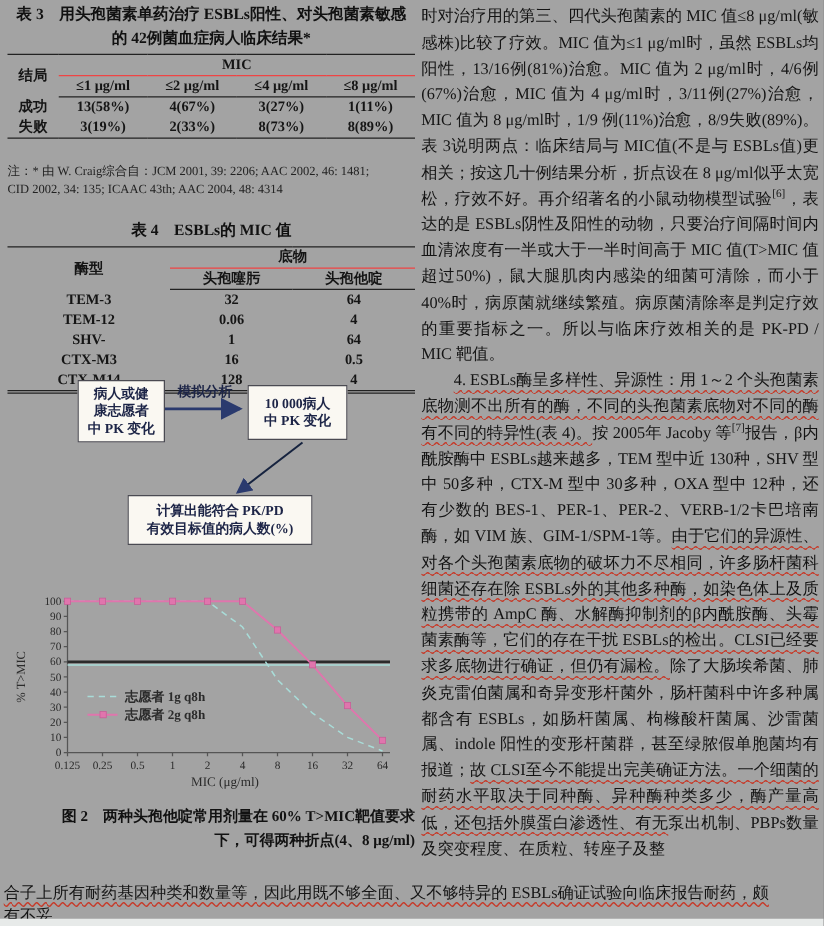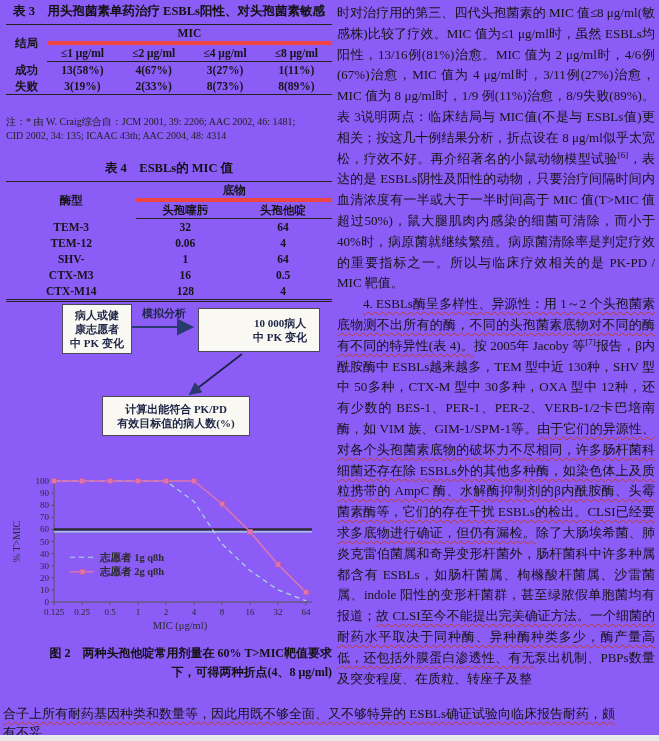--- a/index.html
+++ b/index.html
@@ -1,29 +1,29 @@
 <!DOCTYPE html>
 <html><head>
 <meta charset="utf-8">
 <style>
   html,body{margin:0;padding:0;background:#888;}
   .page{
     position:relative;width:659px;height:741px;margin:0 auto;
-    background:#8b5cf6;overflow:hidden;
+    background:#a3a3a3;overflow:hidden;
     font-family:"Liberation Serif","DejaVu Serif",serif;color:#1c1c1c;
   }
   
   .left-col{position:absolute;left:6px;top:2px;width:326px;}
   .tbl-title{ text-align:center;font-weight:bold;font-size:12.5px;line-height:19px;color:#111;}
   .s-table{border-collapse:collapse;width:100%;font-size:11.5px;margin-top:3px;}
   .s-table th,.s-table td{padding:1px 2px;text-align:center;font-weight:bold;color:#151515;line-height:14px;}
   .s-table{border-top:1.6px solid #222;}
   .t3{border-bottom:1.6px solid #222;}
   .t4{border-bottom:3px double #222;}
-  .grp{border-bottom:4px solid #ef4444;}
+  .grp{border-bottom:1px solid #ef4444;}
   .hdr-row th{border-bottom:1.2px solid #222;}
   .note{font-size:10px;line-height:14px;margin-top:20px;color:#222;}
   
   .fig1{position:absolute;left:6px;top:300px;width:326px;height:168px;}
   .fbox{position:absolute;border:1.5px solid #4a4a52;background:#faf8f2;
         color:#1d2547;font-weight:bold;font-size:11px;line-height:14px;
         display:flex;flex-direction:column;align-items:center;justify-content:center;text-align:center;}
   .arrow-label{position:absolute;left:126px;top:6px;width:64px;text-align:center;
         font-size:11px;font-weight:bold;color:#1d2547;}
   .fig-caption{position:absolute;left:0;width:100%;text-align:center;
@@ -48,20 +48,21 @@
 </style>
 </head>
 <body>
 
 <div class="page">
 
   <div class="left-col">
 
     <div class="tbl-title">
       <div>表 3　用头孢菌素单药治疗 ESBLs阳性、对头孢菌素敏感</div>
+      <div>的 42例菌血症病人临床结果*</div>
     </div>
 
     <table class="s-table t3">
       <thead>
         <tr>
           <th rowspan="2">结局</th>
           <th colspan="4" class="grp">MIC</th>
         </tr>
         <tr class="hdr-row">
           <th>≤1 μg/ml</th>
@@ -145,21 +146,21 @@
       </defs>
       <line x1="126" y1="27" x2="186" y2="27" stroke="#2a3a6e" stroke-width="2.2" marker-end="url(#ah)"></line>
       <line x1="236" y1="54" x2="184" y2="94" stroke="#16233f" stroke-width="1.6" marker-end="url(#ah)"></line>
     </svg>
     <div class="fbox" style="left:56px;top:4px;width:68px;height:48px;">
       <div>病人或健</div>
       <div>康志愿者</div>
       <div>中 PK 变化</div>
     </div>
     <div class="arrow-label">模拟分析</div>
-    <div class="fbox" style="left:192px;top:8px;width:78px;height:42px;padding-left:42px;">
+    <div class="fbox" style="left:192px;top:8px;width:78px;height:42px;">
       <div>10 000病人</div>
       <div>中 PK 变化</div>
     </div>
     <div class="fbox" style="left:96px;top:96px;width:146px;height:38px;">
       <div>计算出能符合 PK/PD</div>
       <div>有效目标值的病人数(%)</div>
     </div>
   </div>
 
   <div class="fig2">

